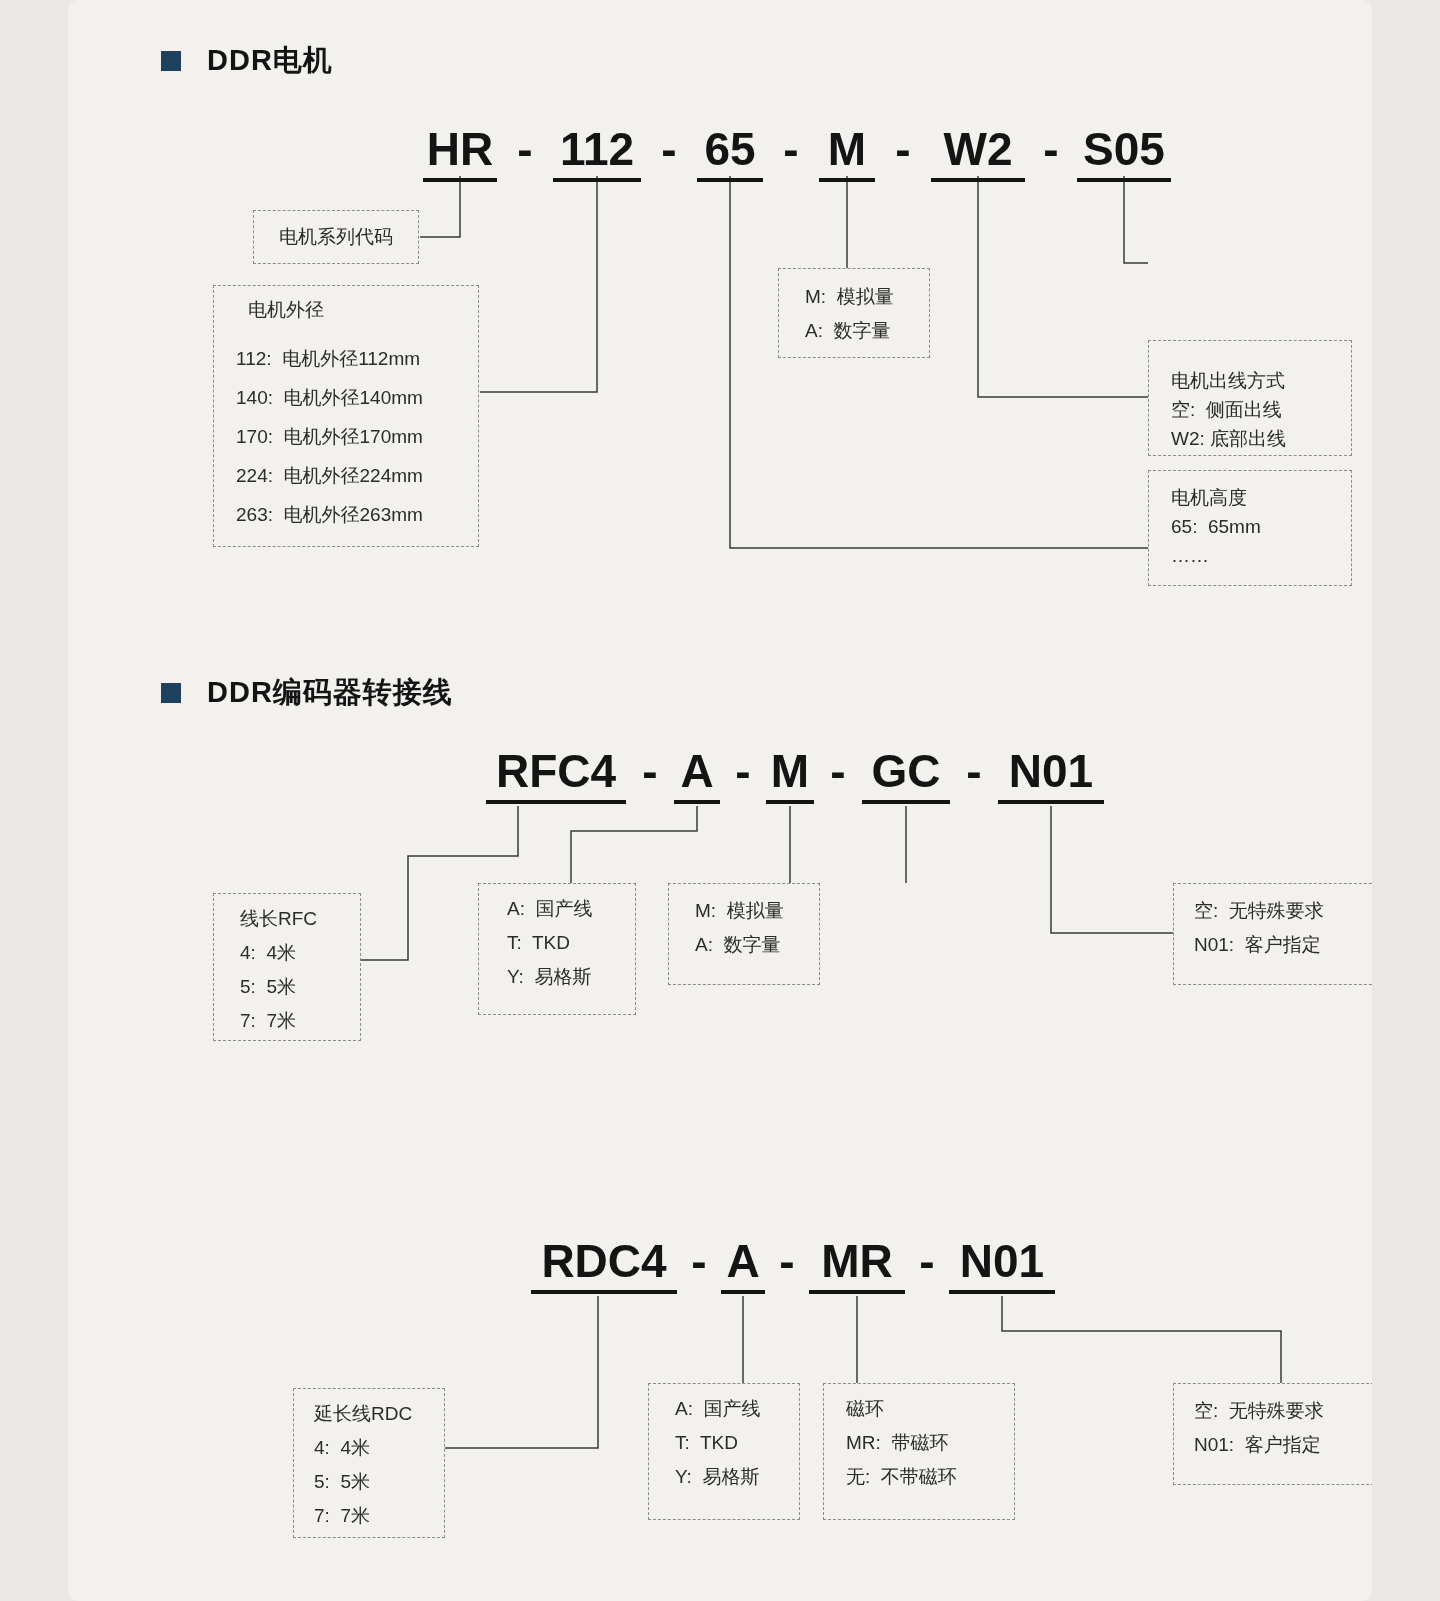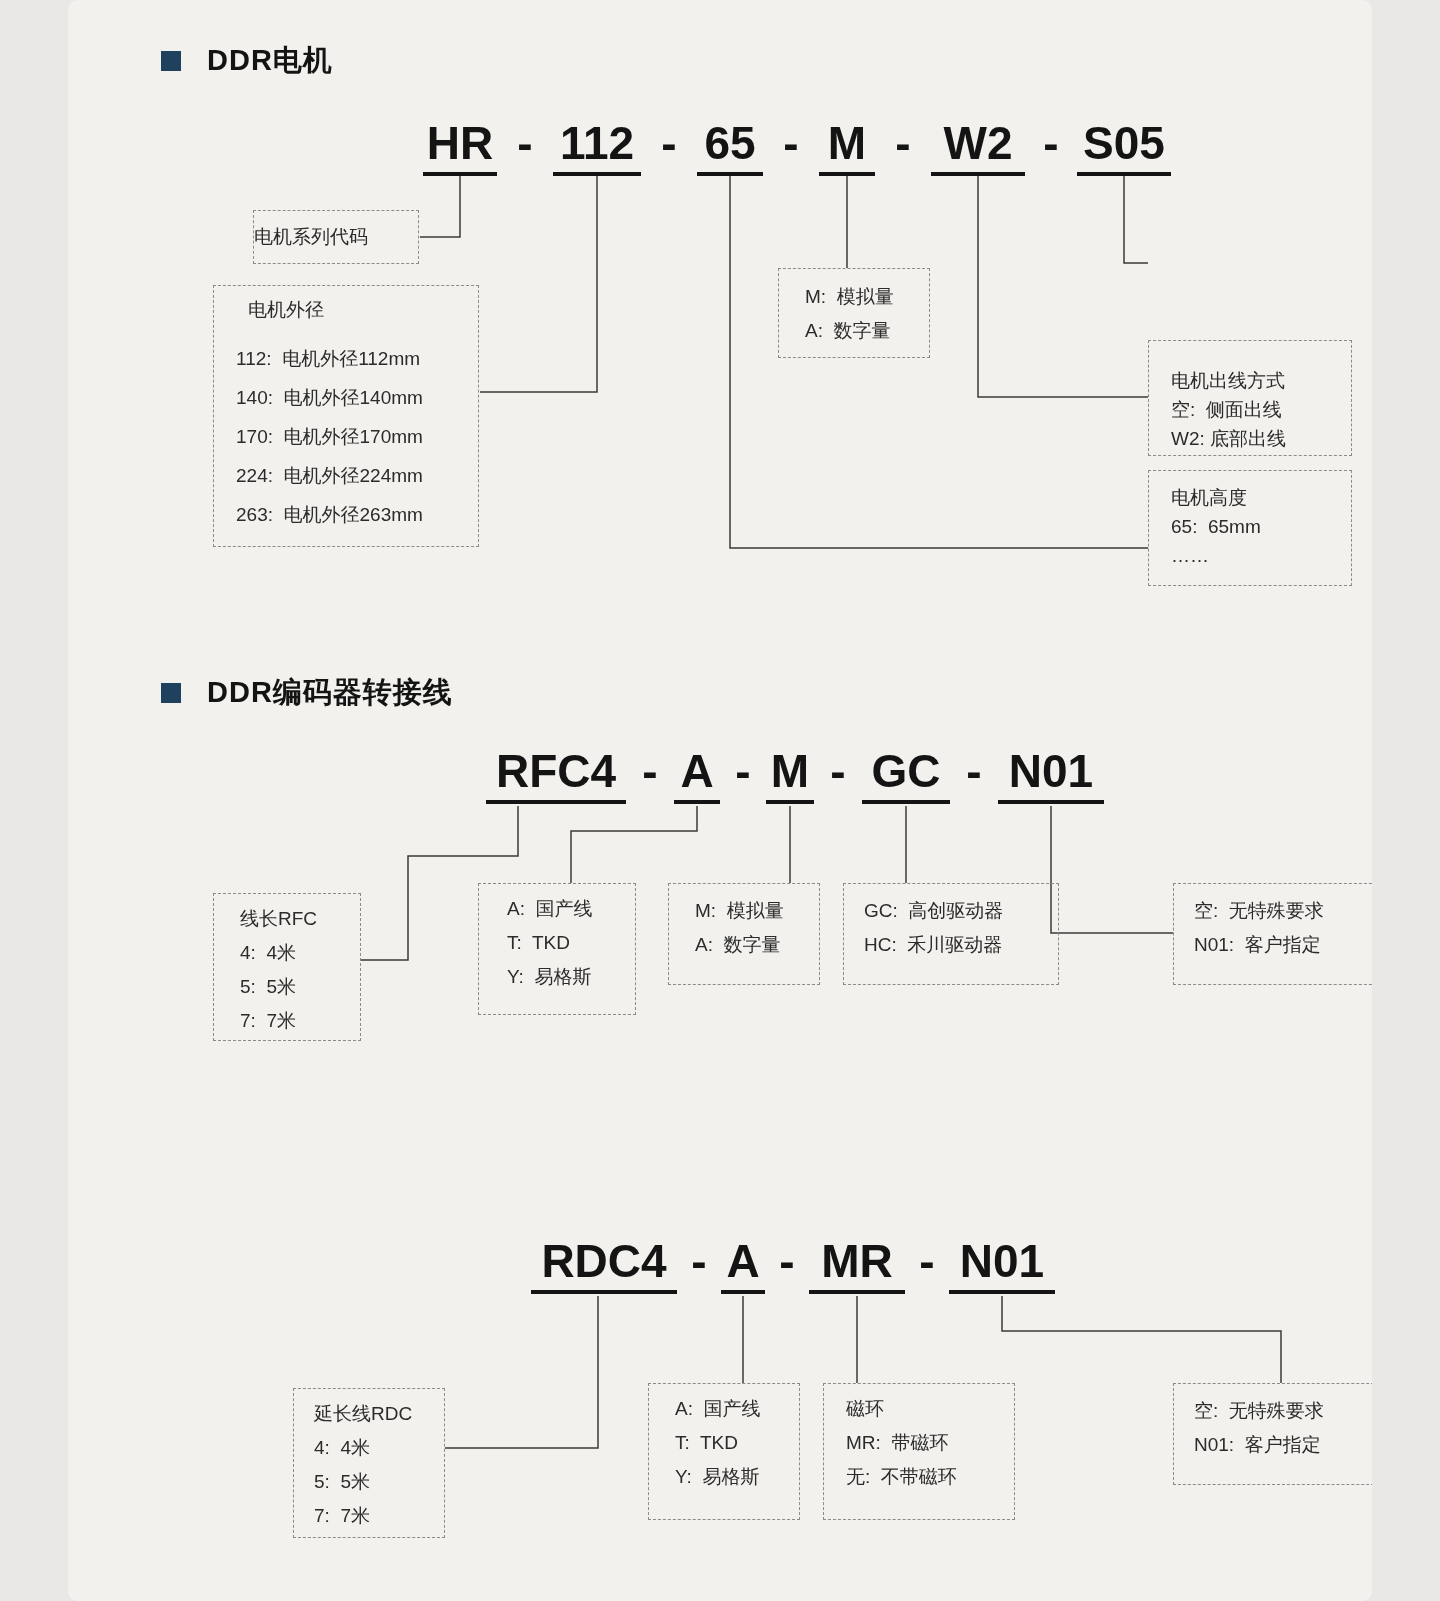--- a/index.html
+++ b/index.html
@@ -25,21 +25,21 @@
   }
   .code-row .seg { border-bottom:4px solid #141414; }
 
   .box {
     position:absolute; border:1.5px dashed #8b8b8b;
     font-size:19px; color:#2b2b2b; background:transparent;
   }
   .box .bl { line-height:34px; white-space:pre; }
   .box.lh29 .bl { line-height:29px; }
   .box.lh39 .bl { line-height:39px; }
-  .box.center1 { display:flex; align-items:center; }
+  .box.center1 { display:flex; align-items:center; justify-content:center; }
   .tgap { margin-bottom:10px;margin-left:12px; }
 </style>
 </head>
 <body>
 
 <div class="canvas">
 
   <svg class="lines" viewBox="0 0 1440 1601">
 
     <polyline points="392,176 392,237 352,237"></polyline>
@@ -59,21 +59,21 @@
     <polyline points="675,1296 675,1383"></polyline>
     <polyline points="789,1296 789,1383"></polyline>
     <polyline points="934,1296 934,1331 1213,1331 1213,1383"></polyline>
   </svg>
 
   <div class="sec-head" style="top:42px">
     <span class="bullet"></span>
     <span class="sec-title">DDR电机</span>
   </div>
 
-  <div class="code-row" style="top:116px">
+  <div class="code-row" style="top:122px">
     <span class="seg" style="left:355px;width:74px">HR</span>
     <span class="sep" style="left:429px;width:56px">-</span>
     <span class="seg" style="left:485px;width:88px">112</span>
     <span class="sep" style="left:573px;width:56px">-</span>
     <span class="seg" style="left:629px;width:66px">65</span>
     <span class="sep" style="left:695px;width:56px">-</span>
     <span class="seg" style="left:751px;width:56px">M</span>
     <span class="sep" style="left:807px;width:56px">-</span>
     <span class="seg" style="left:863px;width:94px">W2</span>
     <span class="sep" style="left:957px;width:52px">-</span>
@@ -139,24 +139,20 @@
     <div class="bl">A:  国产线</div>
     <div class="bl">T:  TKD</div>
     <div class="bl">Y:  易格斯</div>
   </div>
 
   <div class="box" style="left:600px;top:883px;width:152px;height:102px;padding:10px 0 0 26px">
     <div class="bl">M:  模拟量</div>
     <div class="bl">A:  数字量</div>
   </div>
 
-  <div class="box" style="left:775px;top:883px;width:216px;height:102px;padding:10px 0 0 20px">
-    <div class="bl">GC:  高创驱动器</div>
-    <div class="bl">HC:  禾川驱动器</div>
-  </div>
 
   <div class="box" style="left:1105px;top:883px;width:214px;height:102px;padding:10px 0 0 20px">
     <div class="bl">空:  无特殊要求</div>
     <div class="bl">N01:  客户指定</div>
   </div>
 
 
   <div class="code-row" style="top:1234px">
     <span class="seg" style="left:463px;width:146px">RDC4</span>
     <span class="sep" style="left:609px;width:44px">-</span>

